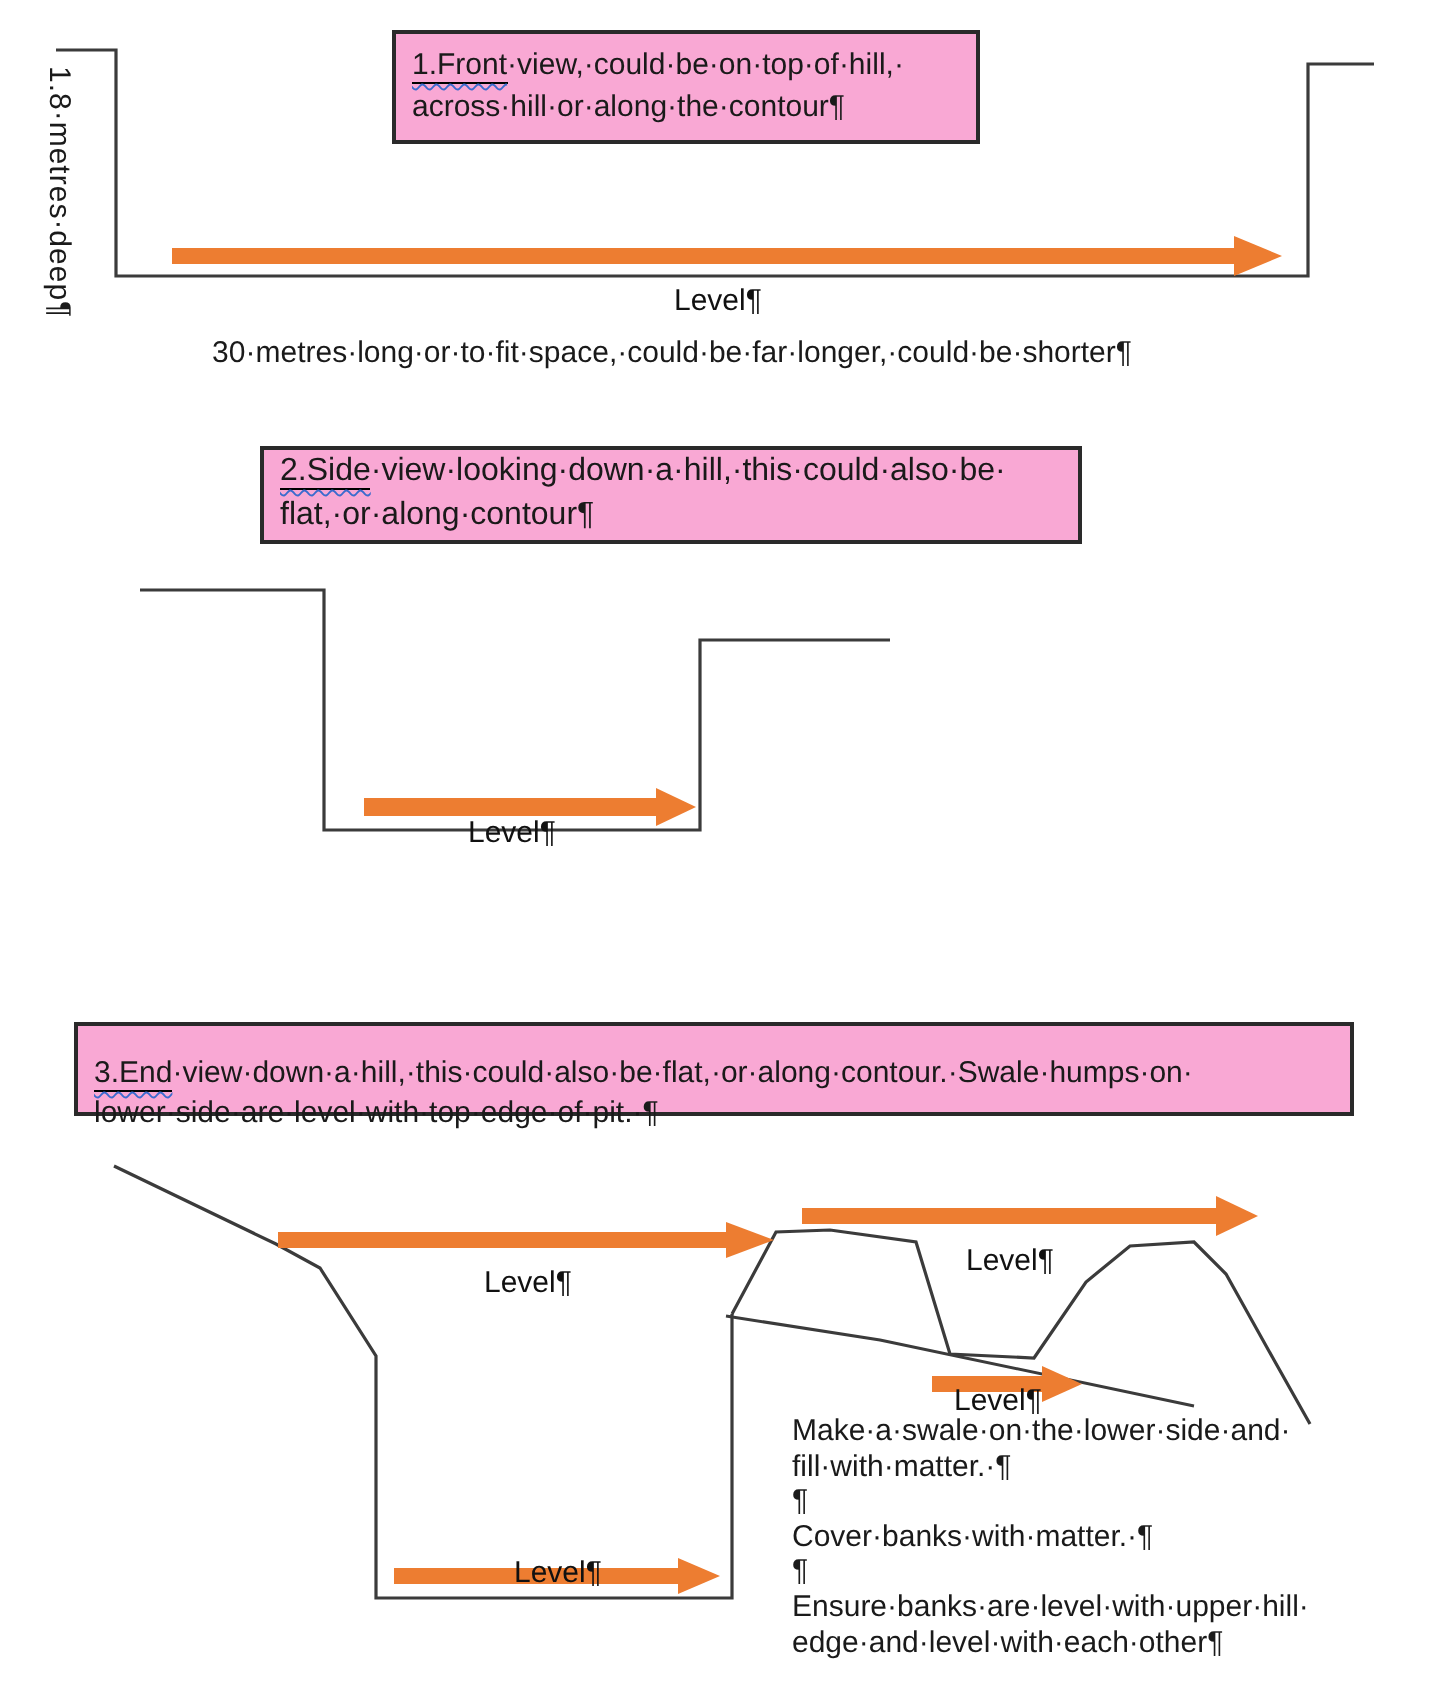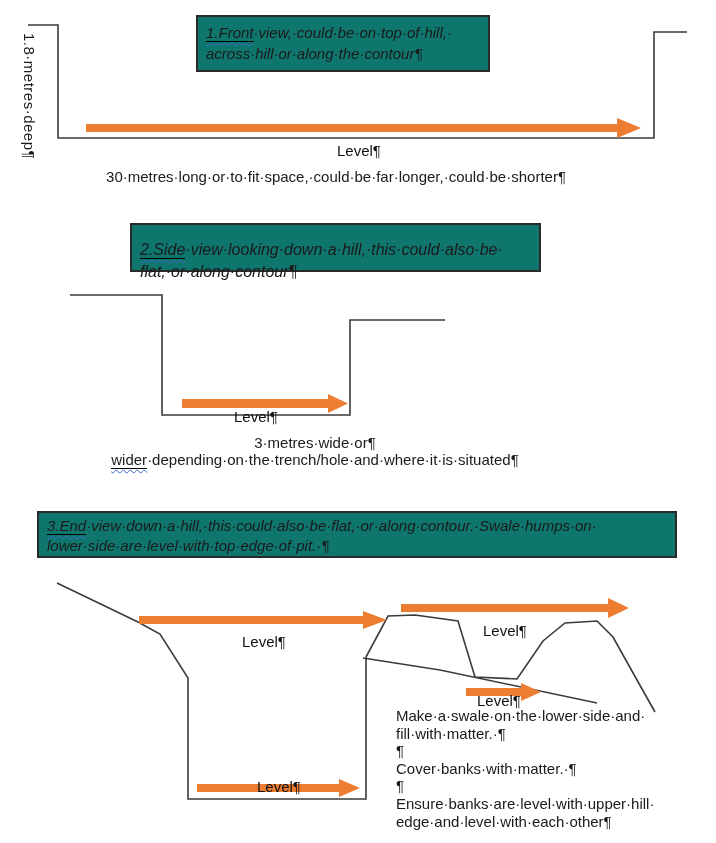--- a/index.html
+++ b/index.html
@@ -6,26 +6,26 @@
   #page{
     position:relative;width:716px;height:843px;background:#ffffff;overflow:hidden;
     font-family:"Liberation Sans","DejaVu Sans",sans-serif;color:#1a1a1a;
   }
   #canvas{position:absolute;left:0;top:0;width:716px;height:843px;}
   .abs{position:absolute;}
   .pre{white-space:pre-line;}
   .txt{font-size:15px;line-height:17px;}
   .level-label{font-size:15px;line-height:17px;color:#111;margin-top:32px;}
   .note-box{
-    position:absolute;border:2px solid #2a2a2a;background:#0f766e;
-    box-sizing:border-box;white-space:pre-line;font-style:italic;
+    position:absolute;border:2px solid #2a2a2a;background:#f9a8d4;
+    box-sizing:border-box;white-space:pre-line;
   }
   #box1{left:196px;top:15px;width:294px;height:57px;padding:5px 8px;font-size:15px;line-height:21px;}
-  #box2{left:130px;top:223px;width:411px;height:49px;padding:14px 8px;font-size:16px;line-height:22px;}
-  #box3{left:37px;top:511px;width:640px;height:47px;padding:3px 8px;font-size:15px;line-height:20px;}
+  #box2{left:130px;top:223px;width:411px;height:49px;padding:0 8px;font-size:16px;line-height:22px;}
+  #box3{left:37px;top:511px;width:640px;height:47px;padding:14px 8px;font-size:15px;line-height:20px;}
   .lead-underline{
     text-decoration:underline wavy #3b6bce 1px;
     text-underline-offset:4px;
     border-bottom:1px solid #000;
     padding-bottom:0px;
   }
   .misspell{
     text-decoration:underline wavy #3b6bce 1px;
     text-underline-offset:4px;
     border-bottom:1px solid #000;
@@ -96,24 +96,20 @@
   <div class="abs level-label" style="left:337px;top:110px;">Level¶</div>
 
   <div class="abs" id="caption1">30·metres·long·or·to·fit·space,·could·be·far·longer,·could·be·shorter¶</div>
 
   <div class="note-box" id="box2"><span class="lead-underline">2.Side</span><span class="pre">·view·looking·down·a·hill,·this·could·also·be·
 flat,·or·along·contour¶</span></div>
 
   <div class="abs level-label" style="left:234px;top:376px;">Level¶</div>
 
 
-  <div class="abs" id="caption2">
-    <div>3·metres·wide·or¶</div>
-    <div><span class="misspell">wider</span><span>·depending·on·the·trench/hole·and·where·it·is·situated¶</span></div>
-  </div>
 
   <div class="note-box" id="box3"><span class="lead-underline">3.End</span><span class="pre">·view·down·a·hill,·this·could·also·be·flat,·or·along·contour.·Swale·humps·on·
 lower·side·are·level·with·top·edge·of·pit.·¶</span></div>
 
   <div class="abs level-label" style="left:242px;top:601px;">Level¶</div>
 
   <div class="abs level-label" style="left:483px;top:590px;">Level¶</div>
 
   <div class="abs level-label" style="left:477px;top:660px;">Level¶</div>
 

